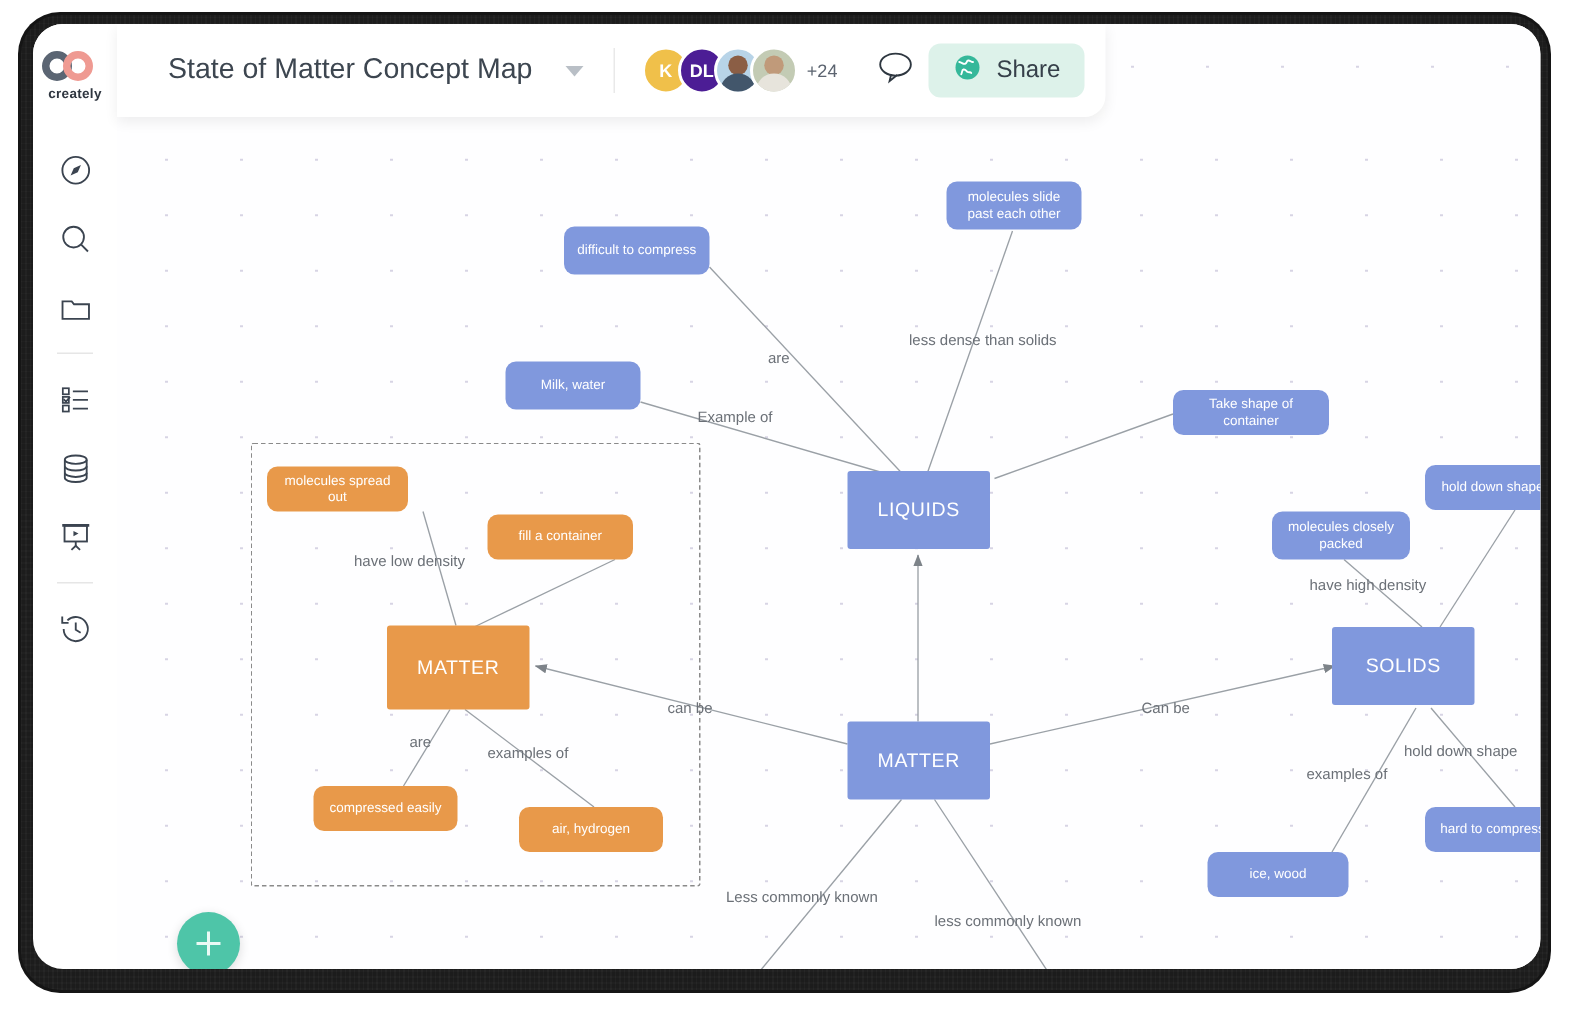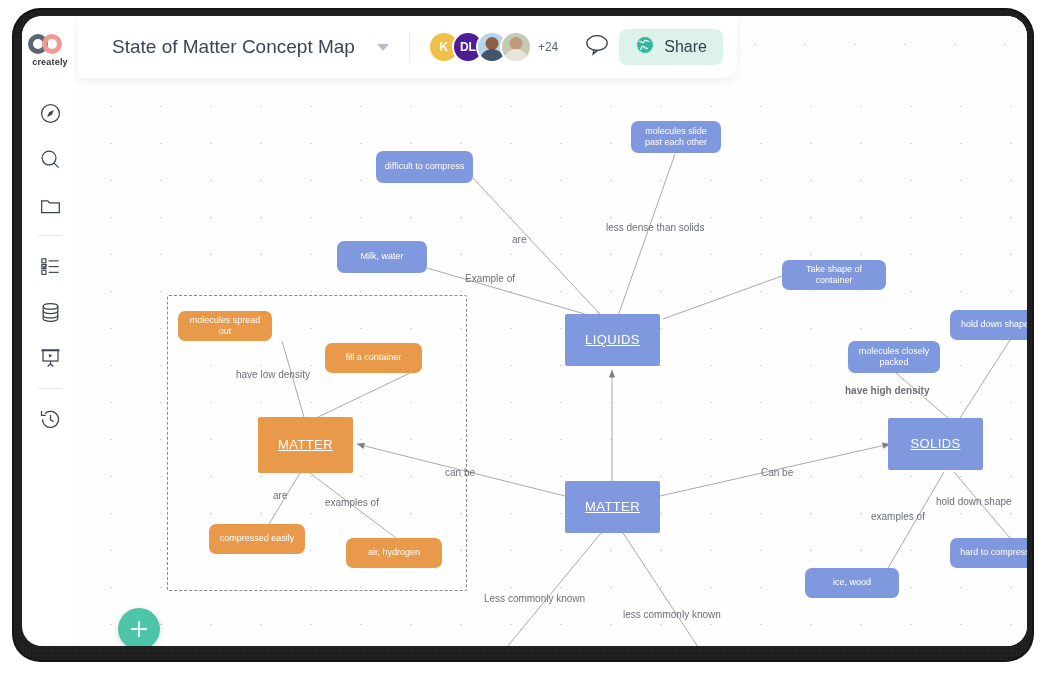--- a/index.html
+++ b/index.html
@@ -85,21 +85,21 @@
           background-size:50px 37px;background-position:43px 10px;}
 
   svg.edges{position:absolute;left:0;top:0;width:949px;height:568px;overflow:visible;}
 
   .node{position:absolute;box-sizing:border-box;display:flex;align-items:center;
         justify-content:center;text-align:center;color:#ffffff;cursor:pointer;
         line-height:1.25;}
   .n-blue{background:#8098dd;}
   .n-orange{background:#e8994a;}
   .n-pill{border-radius:7px;font-size:9px;padding:0 7px;}
-  .n-main{border-radius:2px;font-size:13px;letter-spacing:.4px;text-decoration:underline;}
+  .n-main{border-radius:2px;font-size:13px;letter-spacing:.4px;}
 
   .elabel{position:absolute;font-size:10px;color:#6b7077;white-space:nowrap;
           pointer-events:none;}
 
   .selbox{position:absolute;border:1.4px dashed #8a8a8a;border-radius:2px;}
 
   .fab{position:absolute;left:40px;top:530px;width:42px;height:42px;border-radius:50%;
        background:#4ec5a8;display:flex;align-items:center;justify-content:center;
        cursor:pointer;box-shadow:0 2px 7px rgba(0,0,0,.14);}
   .fab:before,.fab:after{content:"";position:absolute;background:#eafaf5;}
@@ -269,21 +269,21 @@
       <div class="node n-orange n-main" style="left:180px;top:339px;width:95px;height:56px;">MATTER</div>
 
       <div class="node n-orange n-pill" style="left:131px;top:446px;width:96px;height:30px;">compressed easily</div>
 
       <div class="node n-orange n-pill" style="left:268px;top:460px;width:96px;height:30px;">air, hydrogen</div>
 
       <div class="elabel" style="left:434px;top:156px;">are</div>
       <div class="elabel" style="left:528px;top:144px;">less dense than solids</div>
       <div class="elabel" style="left:387px;top:195px;">Example of</div>
       <div class="elabel" style="left:158px;top:291px;">have low density</div>
-      <div class="elabel" style="left:767px;top:307px;font-weight:bold;">have high density</div>
+      <div class="elabel" style="left:795px;top:307px;">have high density</div>
       <div class="elabel" style="left:367px;top:389px;">can be</div>
       <div class="elabel" style="left:683px;top:389px;">Can be</div>
       <div class="elabel" style="left:195px;top:412px;">are</div>
       <div class="elabel" style="left:247px;top:419px;">examples of</div>
       <div class="elabel" style="left:793px;top:433px;">examples of</div>
       <div class="elabel" style="left:858px;top:418px;">hold down shape</div>
       <div class="elabel" style="left:406px;top:515px;">Less commonly known</div>
       <div class="elabel" style="left:545px;top:531px;">less commonly known</div>
 
       <div class="fab"></div>

